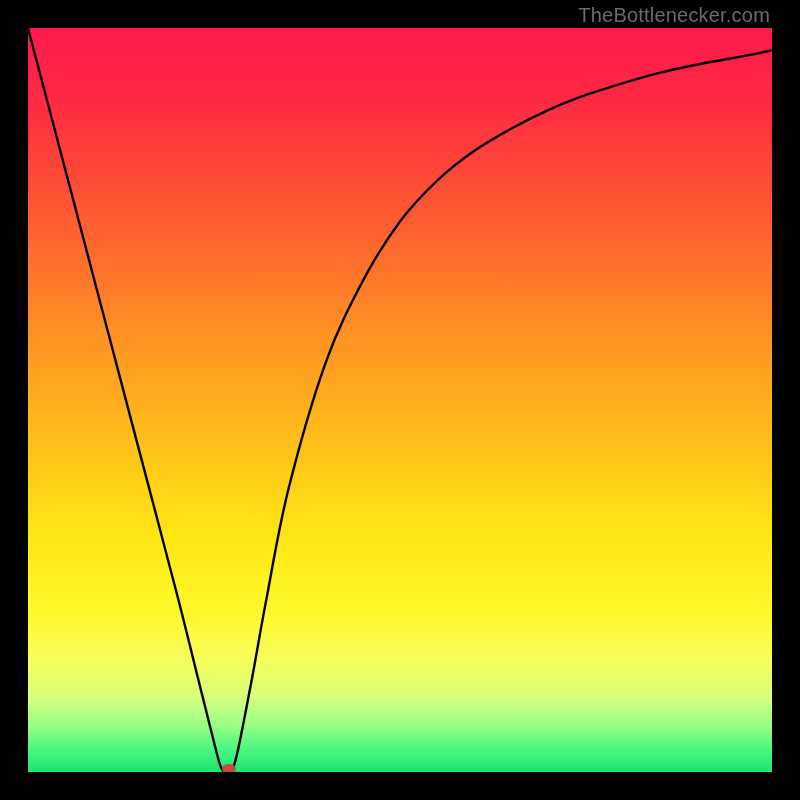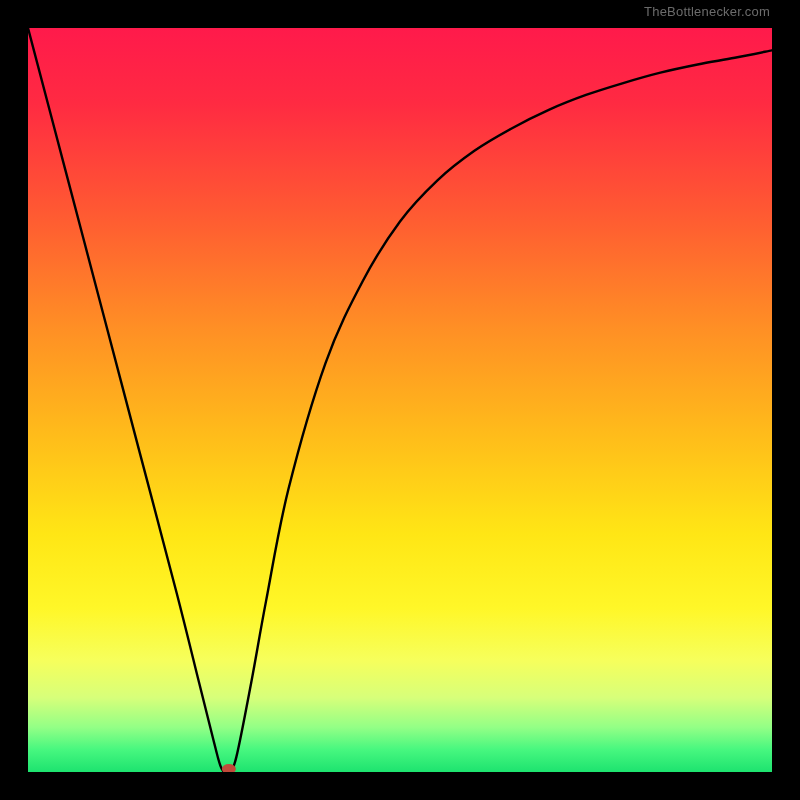--- a/index.html
+++ b/index.html
@@ -24,21 +24,21 @@
     left: 0;
     top: 0;
     width: 744px;
     height: 744px;
   }
   .watermark {
     position: absolute;
     top: 4px;
     right: 30px;
     color: #6b6b6b;
-    font-size: 13px;
+    font-size: 20px;
     letter-spacing: 0.2px;
     font-weight: 500;
   }
   svg {
     display: block;
   }
 </style>
 </head>
 <body>
 

